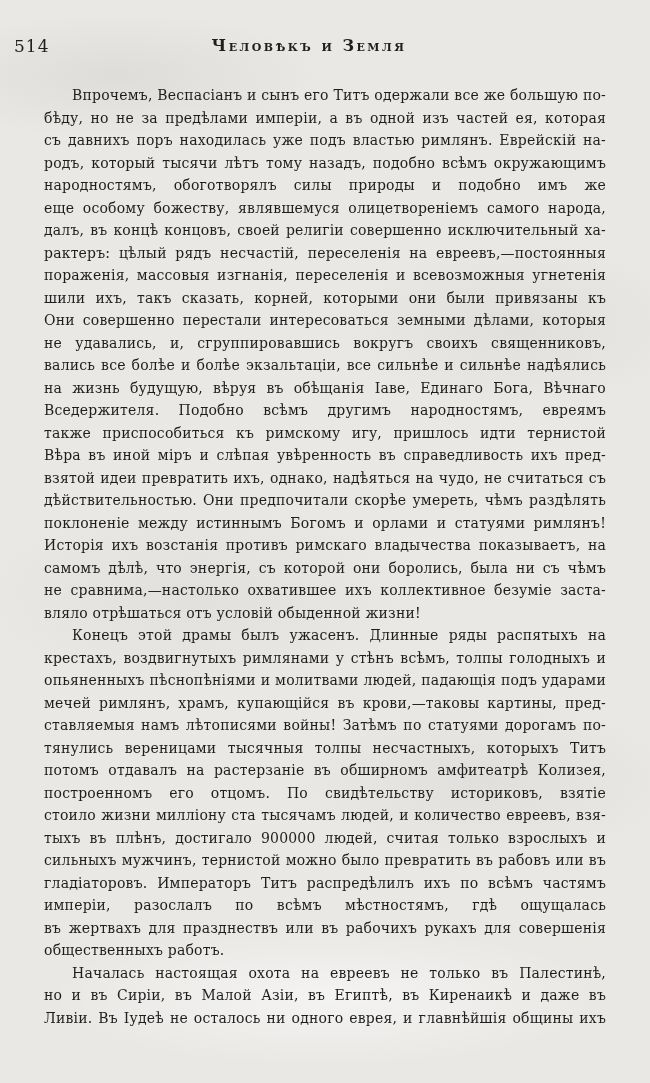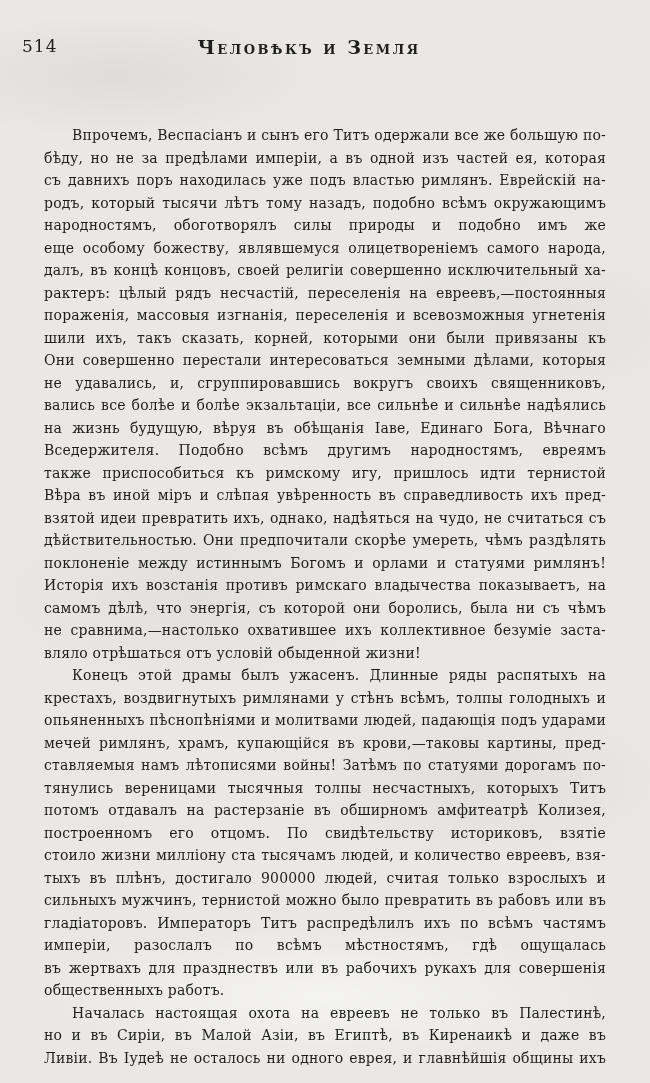--- a/index.html
+++ b/index.html
@@ -22,37 +22,36 @@
       radial-gradient(ellipse 400px 100px at 50% 92%, rgba(255,255,255,0.5), rgba(0,0,0,0) 70%),
       #e9e8e5;
   }
   .page-header {
     position: absolute;
     top: 36px; left: 0; right: 0;
     height: 22px;
   }
   .page-number {
     position: absolute;
-    left: 22px; top: 0;
+    left: 14px; top: 0;
     font-size: 17px;
     letter-spacing: 1px;
   }
   .running-title {
     text-align: center;
-    font-size: 19px;
+    font-size: 16px;
     font-variant: small-caps;
     letter-spacing: 2.5px;
     font-weight: 600;
     padding-right: 32px;
   }
   .text-block {
     position: absolute;
     top: 84px; left: 44px;
     width: 562px;
-    margin-top: 40px;
   }
   .line {
     font-size: 14px;
     line-height: 22.5px;
     height: 22.5px;
     text-align: justify;
     text-align-last: justify;
     letter-spacing: 0.2px;
     white-space: normal;
     overflow: hidden;

